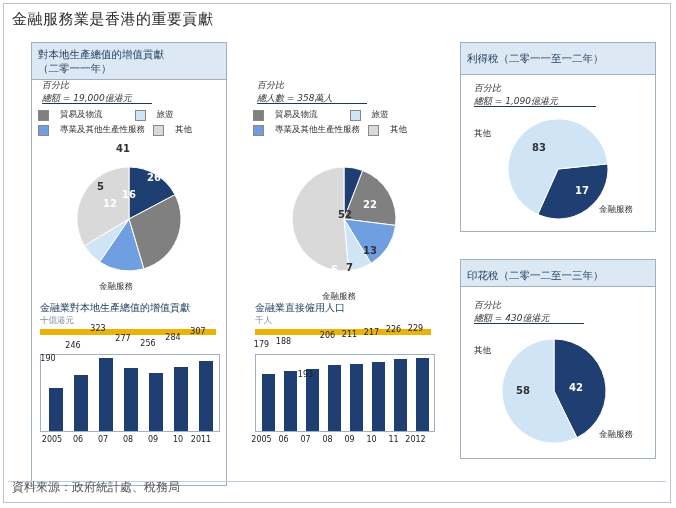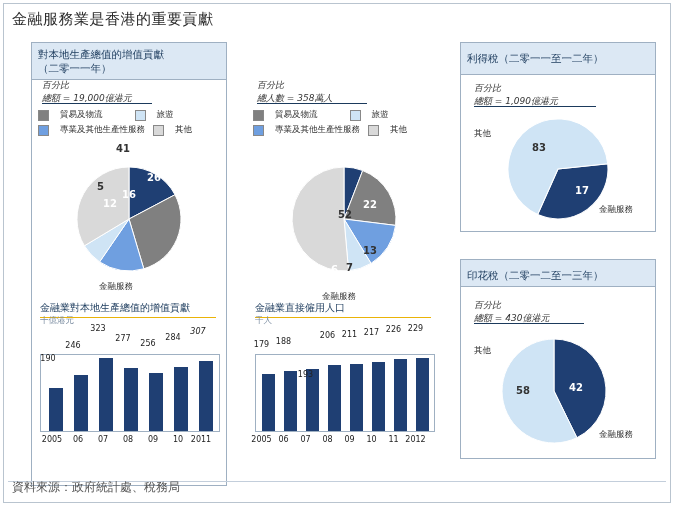--- a/index.html
+++ b/index.html
@@ -30,21 +30,21 @@
     padding:4px 6px;line-height:1.35;
   }
   .metric-block{position:absolute;font-size:9px;color:#333;line-height:1.45;font-style:italic;}
   .legend{position:absolute;font-size:8.5px;color:#333;}
   .legend-row{display:flex;align-items:center;margin-bottom:3px;}
   .legend-item{display:flex;align-items:center;margin-right:8px;gap:7px;}
   .swatch{width:9px;height:9px;display:inline-block;margin-right:4px;border:1px solid #888;}
   .pie-label{position:absolute;font-weight:bold;color:#fff;font-size:10px;}
   .pie-label.dark{color:#333;font-weight:bold;}
   .pie-caption{position:absolute;font-size:8.5px;color:#333;}
-  .bar-title{position:absolute;font-size:10px;color:#1b3a5c;border-bottom:1px solid #eab308;padding-bottom:2px;}
+  .bar-title{position:absolute;font-size:10px;color:#1b3a5c;border-bottom:6px solid #eab308;padding-bottom:14px;}
   .bar-unit{position:absolute;font-size:8.5px;color:#7a8ca0;}
   .barchart{position:absolute;border:1px solid #9fb0c2;background:#fff;box-sizing:border-box;}
   .bar{position:absolute;background:#1f3f73;bottom:0;}
   .barval{position:absolute;font-size:8px;color:#222;text-align:center;}
   .barcat{position:absolute;font-size:8px;color:#222;text-align:center;}
   .source{position:absolute;left:8px;bottom:6px;font-size:12px;color:#555;}
   .hr-bottom{position:absolute;left:4px;right:4px;bottom:20px;border-top:1px solid #c3cedb;}
   svg{display:block;}
 </style>
 </head>
@@ -120,21 +120,21 @@
     <div class="bar" style="left:108px;width:14px;height:58px;"></div>
     <div class="bar" style="left:133px;width:14px;height:64px;"></div>
     <div class="bar" style="left:158px;width:14px;height:70px;"></div>
   </div>
   <div class="barval" style="left:36px;top:350px;width:30px;margin-left:-7px;">190</div>
   <div class="barval" style="left:61px;top:337px;width:30px;margin-left:-7px;">246</div>
   <div class="barval" style="left:86px;top:320px;width:30px;margin-left:-7px;">323</div>
   <div class="barval" style="left:111px;top:330px;width:30px;margin-left:-7px;">277</div>
   <div class="barval" style="left:136px;top:335px;width:30px;margin-left:-7px;">256</div>
   <div class="barval" style="left:161px;top:329px;width:30px;margin-left:-7px;">284</div>
-  <div class="barval" style="left:186px;top:323px;width:30px;margin-left:-7px;font-style:italic;">307</div>
+  <div class="barval" style="left:186px;top:323px;width:30px;margin-left:-7px;">307</div>
 
   <div class="barcat" style="left:29px;top:431px;width:38px;">2005</div>
   <div class="barcat" style="left:55px;top:431px;width:38px;">06</div>
   <div class="barcat" style="left:80px;top:431px;width:38px;">07</div>
   <div class="barcat" style="left:105px;top:431px;width:38px;">08</div>
   <div class="barcat" style="left:130px;top:431px;width:38px;">09</div>
   <div class="barcat" style="left:155px;top:431px;width:38px;">10</div>
   <div class="barcat" style="left:178px;top:431px;width:38px;">2011</div>
 
   <div class="metric-block" style="left:253px;top:75px;">

